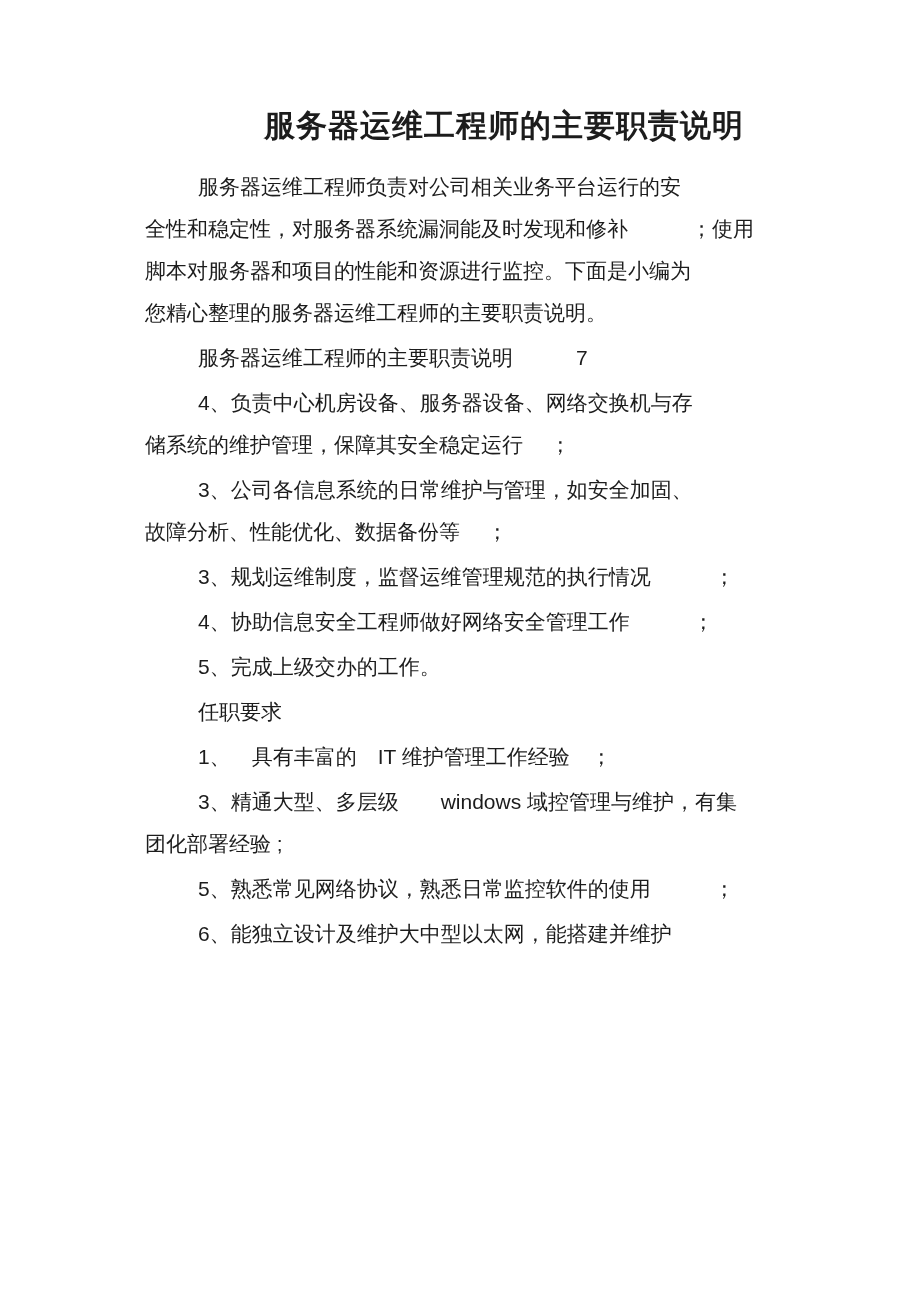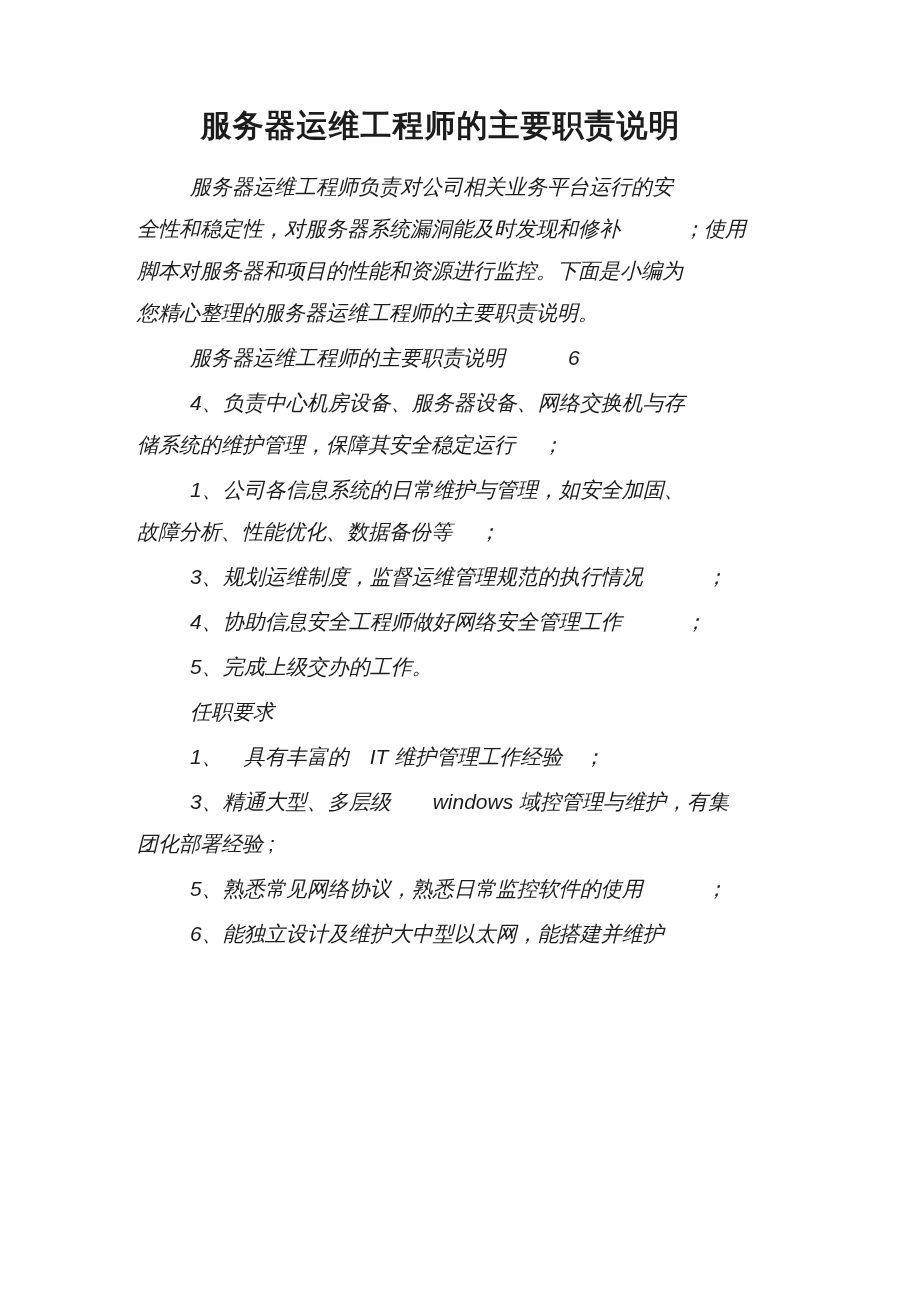--- a/index.html
+++ b/index.html
@@ -19,53 +19,52 @@
     padding: 0 130px 0 137px;
     background: #ffffff;
     color: #1c1c1c;
     font-family: "Liberation Sans", serif;
   }
   .doc-title {
     margin: 103px 46px 0 0;
     font-size: 31px;
     font-weight: bold;
     line-height: 46px;
-    text-align: center;
+    text-align: right;
     letter-spacing: 1px;
     white-space: nowrap;
   }
   .doc-body {
     margin-top: 17px;
     font-size: 21px;
     line-height: 42px;
   }
   .doc-body p {
-    margin: 0 0 3px 0;
+    margin: 0 0 3px 8px;
     padding: 0;
     text-indent: 53px;
     white-space: pre-wrap;
     word-break: break-all;
-    font-style: italic;
   }
 </style>
 </head>
 <body>
 
 <div class="page">
   <h1 class="doc-title">服务器运维工程师的主要职责说明</h1>
 
   <div class="doc-body">
     <p>服务器运维工程师负责对公司相关业务平台运行的安
 全性和稳定性，对服务器系统漏洞能及时发现和修补　　　；使用
 脚本对服务器和项目的性能和资源进行监控。下面是小编为
 您精心整理的服务器运维工程师的主要职责说明。</p>
-    <p>服务器运维工程师的主要职责说明　　　6</p>
+    <p>服务器运维工程师的主要职责说明　　　7</p>
     <p>4、负责中心机房设备、服务器设备、网络交换机与存
 储系统的维护管理，保障其安全稳定运行　 ；</p>
-    <p>1、公司各信息系统的日常维护与管理，如安全加固、
+    <p>3、公司各信息系统的日常维护与管理，如安全加固、
 故障分析、性能优化、数据备份等　 ；</p>
     <p>3、规划运维制度，监督运维管理规范的执行情况　　　；</p>
     <p>4、协助信息安全工程师做好网络安全管理工作　　　；</p>
     <p>5、完成上级交办的工作。</p>
     <p>任职要求</p>
     <p>1、　具有丰富的　IT 维护管理工作经验　；</p>
     <p>3、精通大型、多层级　　windows 域控管理与维护，有集
 团化部署经验 ;</p>
     <p>5、熟悉常见网络协议，熟悉日常监控软件的使用　　　；</p>
     <p>6、能独立设计及维护大中型以太网，能搭建并维护</p>

